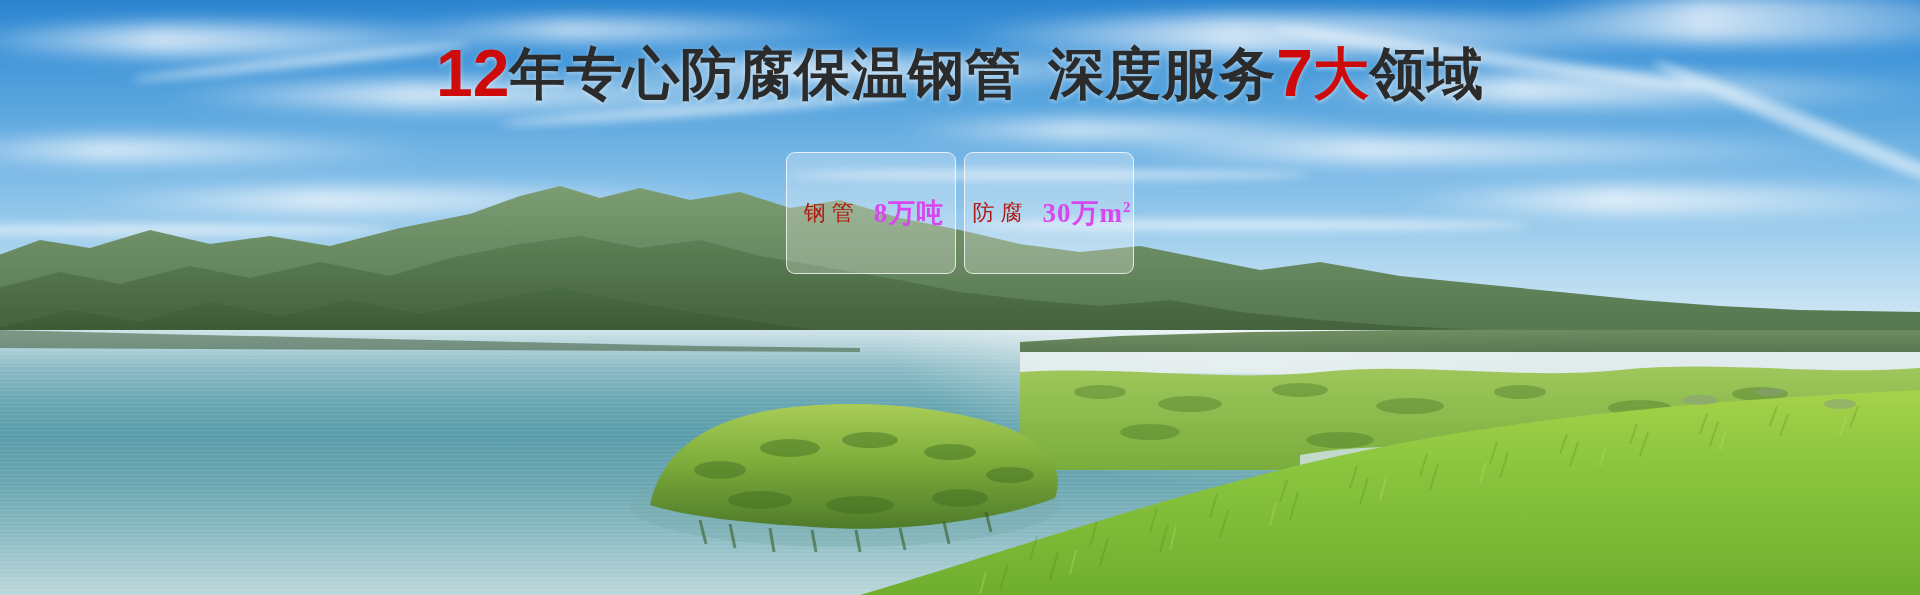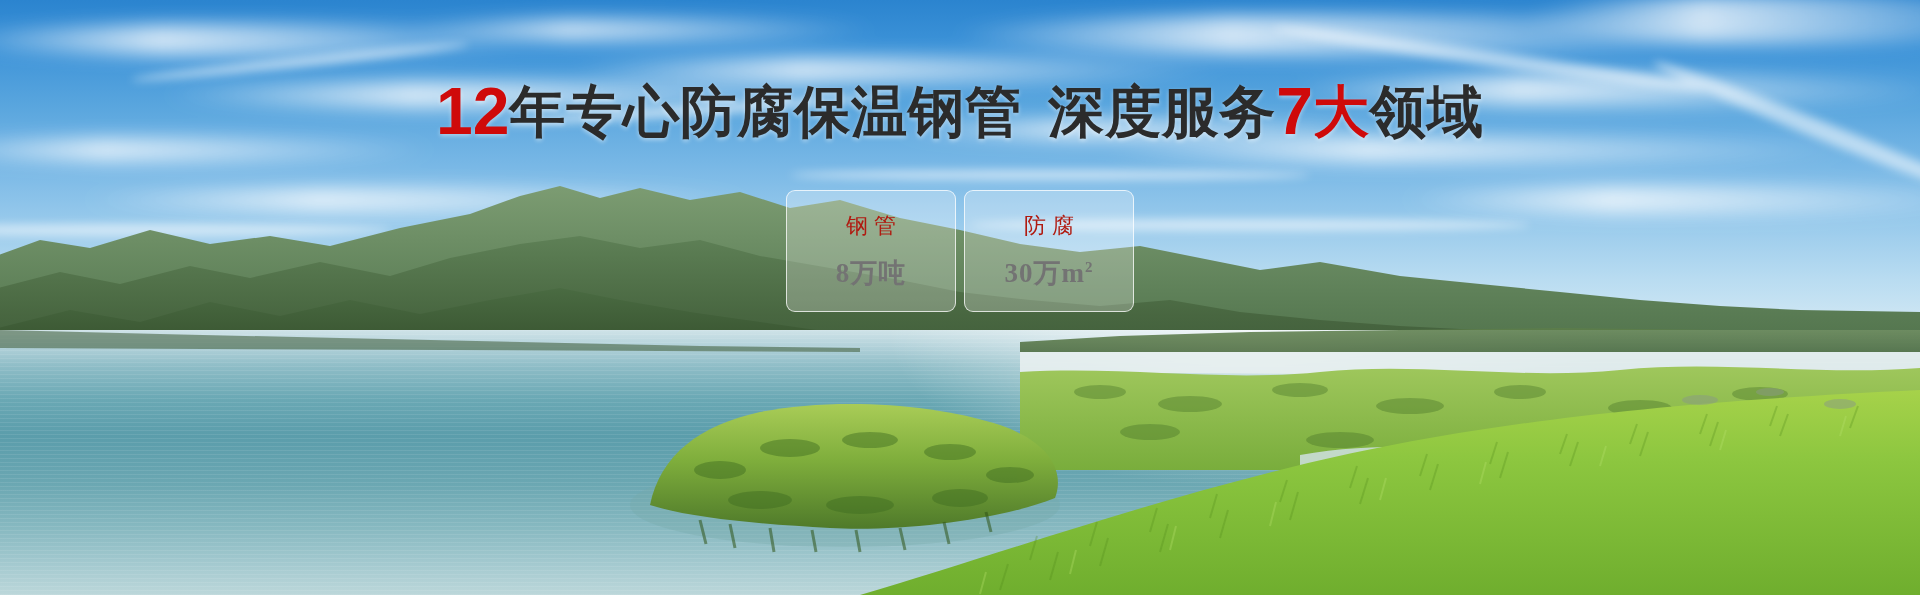--- a/index.html
+++ b/index.html
@@ -77,21 +77,21 @@
   
   .content {
     position: absolute;
     left: 0; top: 0;
     width: 100%;
     text-align: center;
     z-index: 40;
   }
 
   .headline {
-    margin-top: 78px;
+    margin-top: 40px;
     font-size: 56px;
     line-height: 1;
     font-weight: bold;
     letter-spacing: 1px;
     color: #2b2b2b;
     text-shadow: 0 2px 4px rgba(255,255,255,0.45);
     white-space: nowrap;
   }
   .headline .num {
     color: #cf0a0a;
@@ -128,35 +128,35 @@
     justify-content: center;
     gap: 8px;
   }
   .card {
     width: 170px;
     height: 122px;
     border: 1px solid rgba(255,255,255,0.75);
     border-radius: 9px;
     background: rgba(255,255,255,0.26);
     display: flex;
-    flex-direction: column;
+    flex-direction: row;
     align-items: center;
     justify-content: center;
     gap: 14px;
   }
   .card-label {
     font-size: 22px;
     letter-spacing: 6px;
     text-indent: 6px;
     color: #b01a10;
     font-weight: 500;
   }
   .card-value {
     font-size: 27px;
-    color: #737373;
+    color: #d946ef;
     letter-spacing: 1px;
     font-family: "Liberation Serif", "DejaVu Serif", serif;
     font-weight: bold;
   }
   .card-value sup { font-size: 15px; }
 
   
   .fg { position: absolute; left:0; bottom:0; width:100%; height:100%; pointer-events:none; }
 </style>
 </head>

